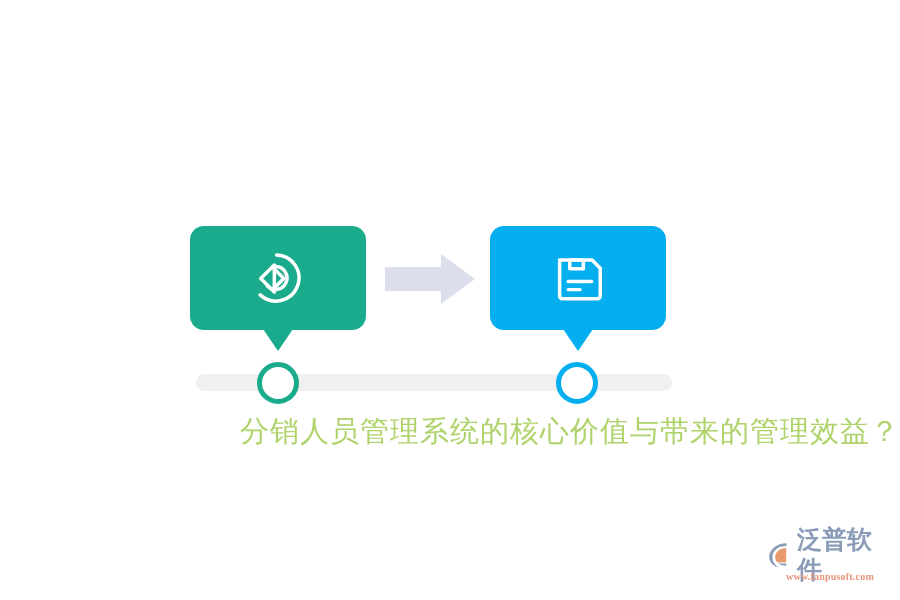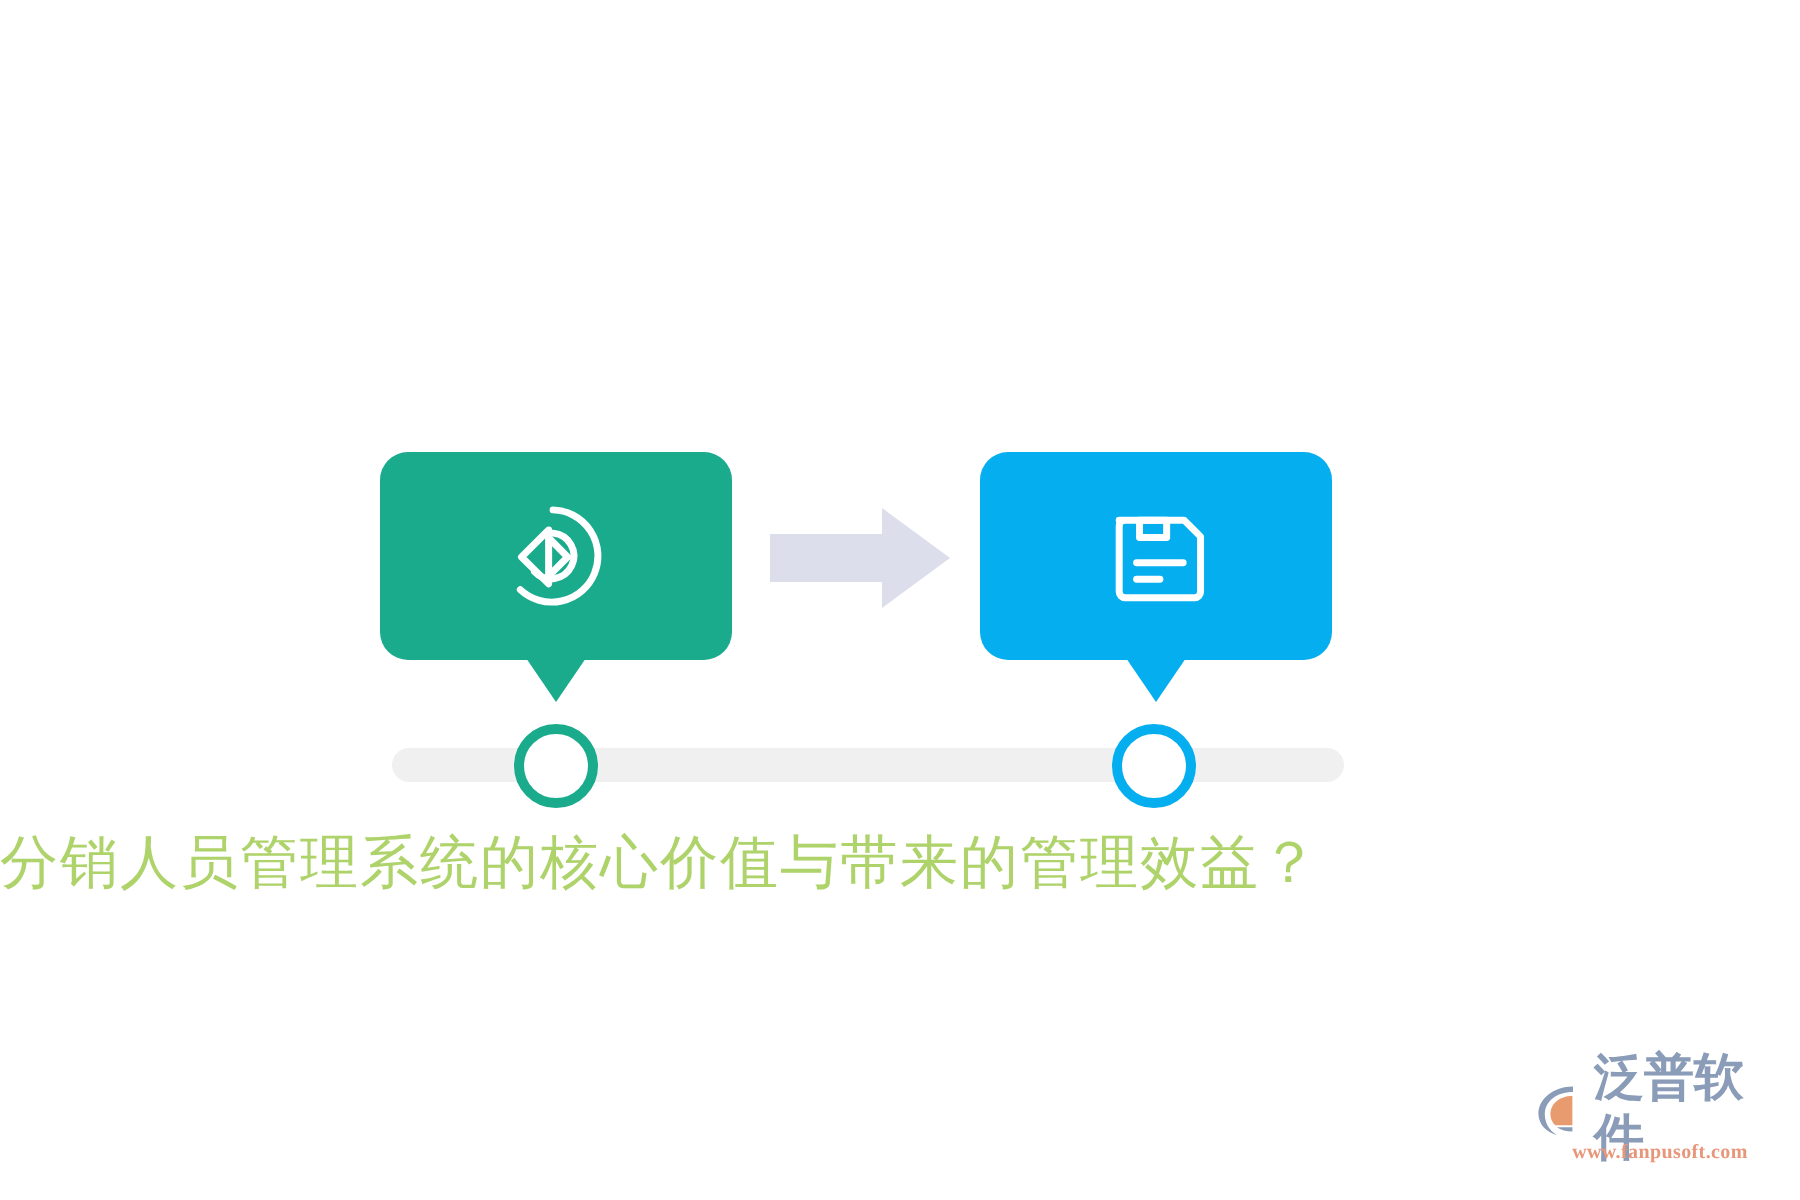--- a/index.html
+++ b/index.html
@@ -107,21 +107,21 @@
     left: 556px;
     border: 5px solid #05AFEF;
   }
 
   
   .title {
     position: absolute;
     left: 0;
     top: 412px;
     width: 900px;
-    text-align: left;
+    text-align: right;
     font-family: "Liberation Serif", serif;
     font-size: 29px;
     letter-spacing: 1px;
     color: #AFD36B;
     white-space: nowrap;
   }
 
   
   .watermark {
     position: absolute;

